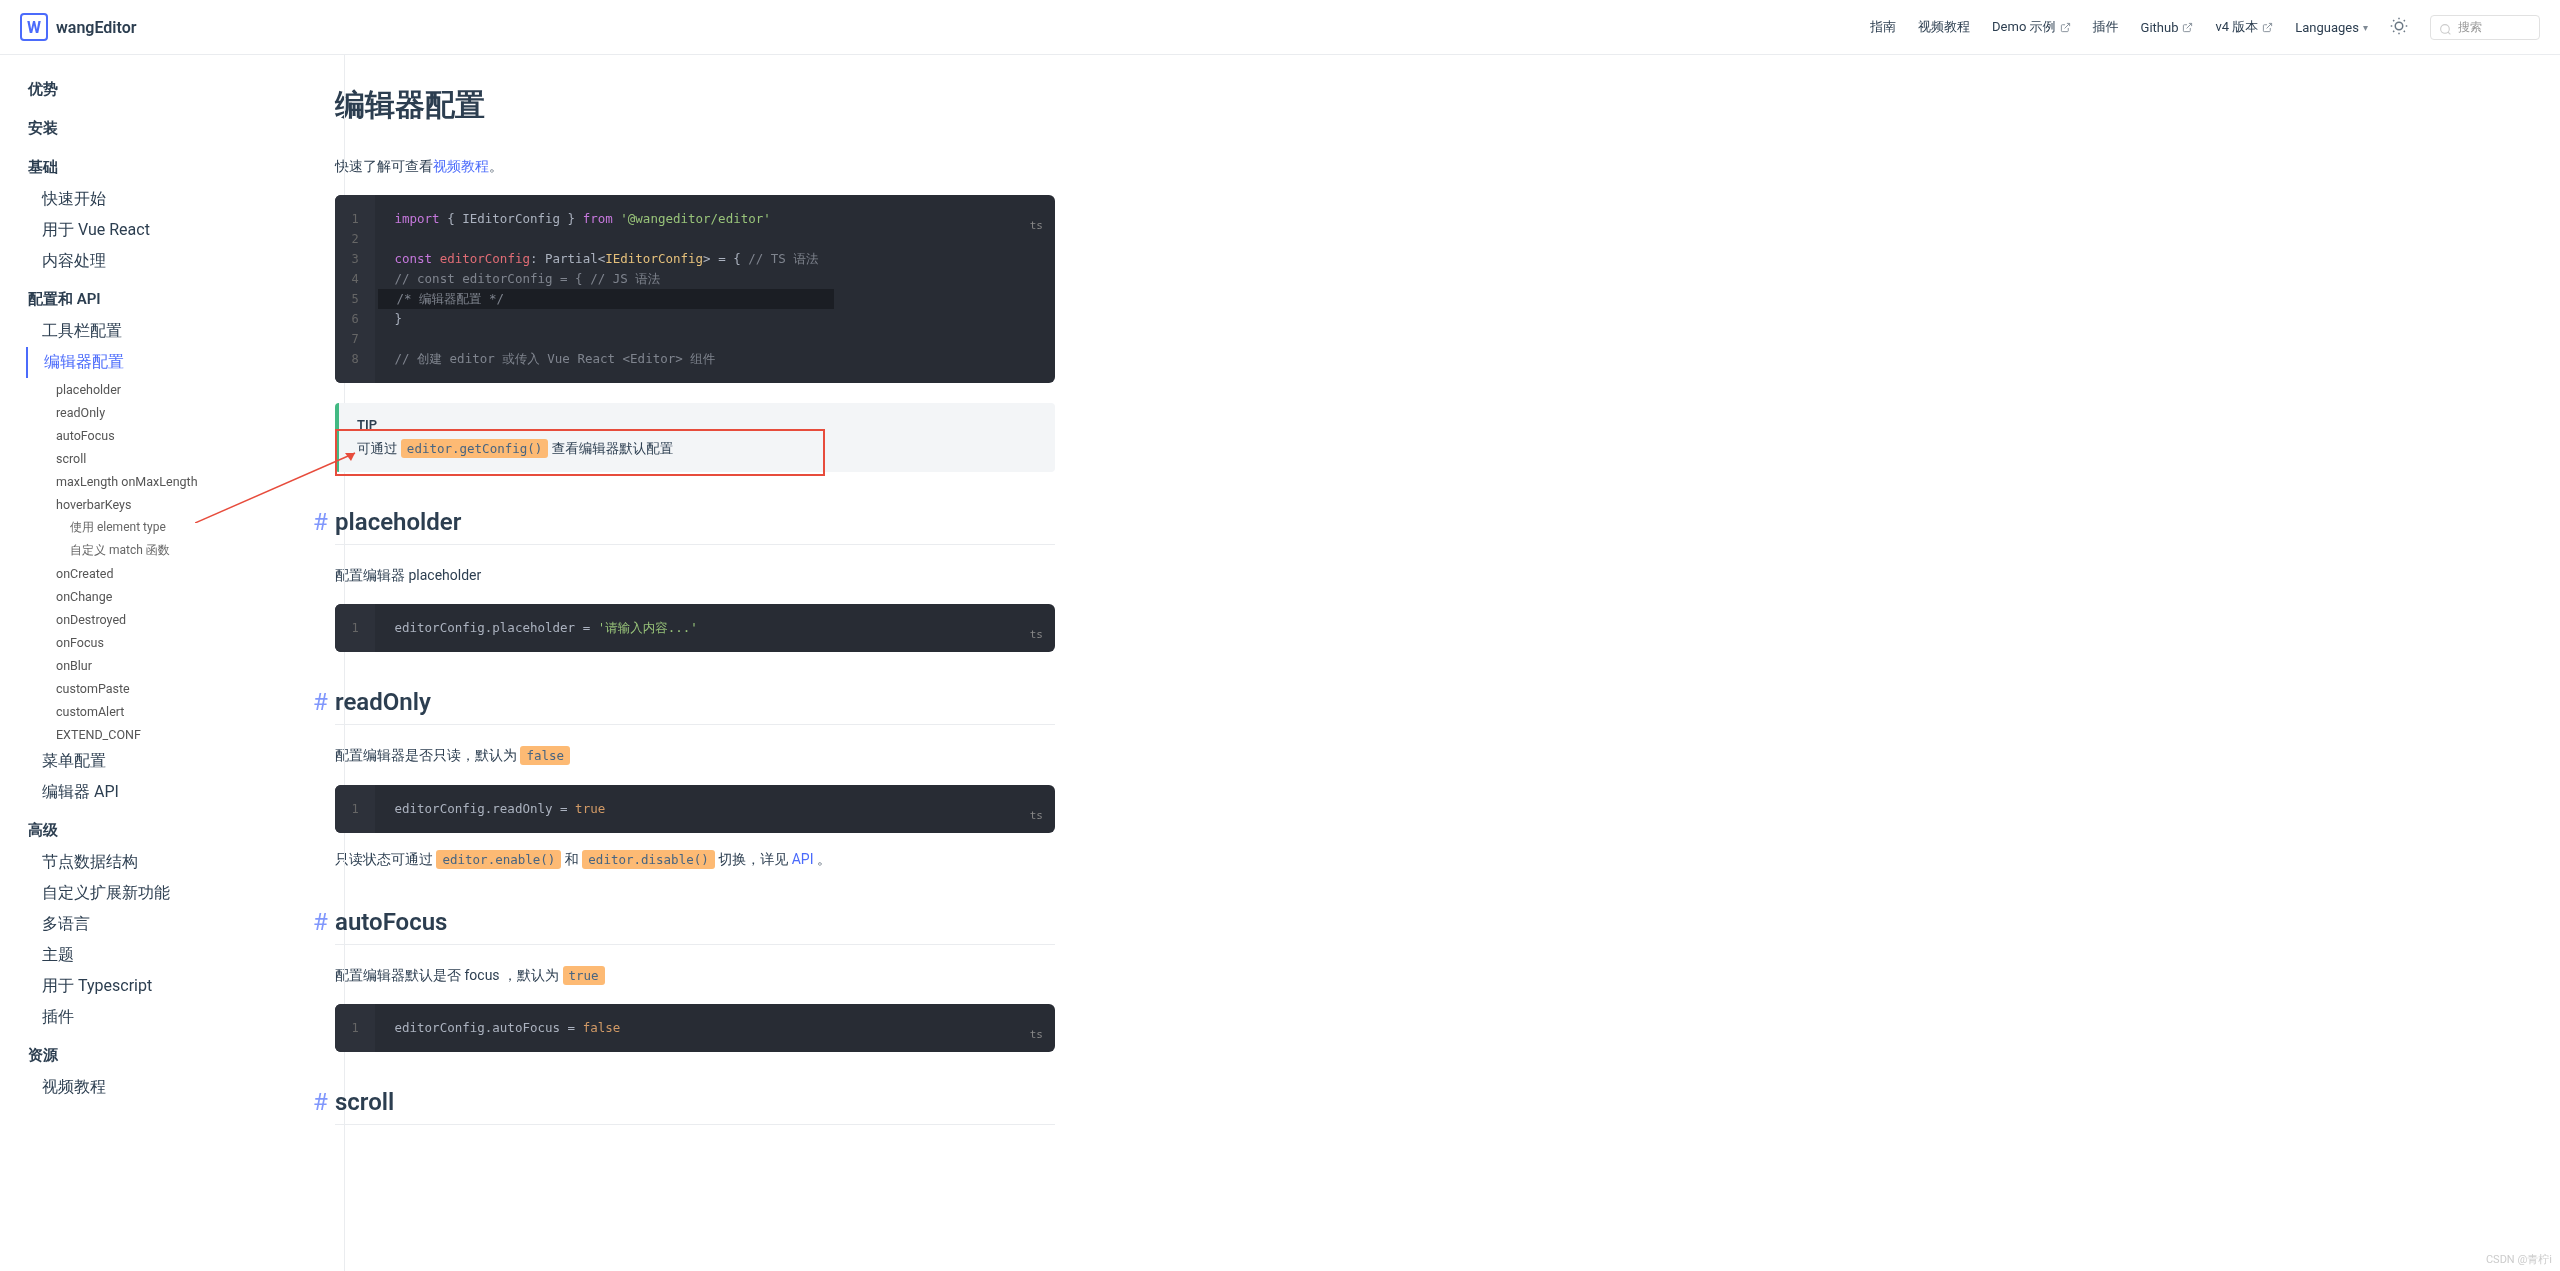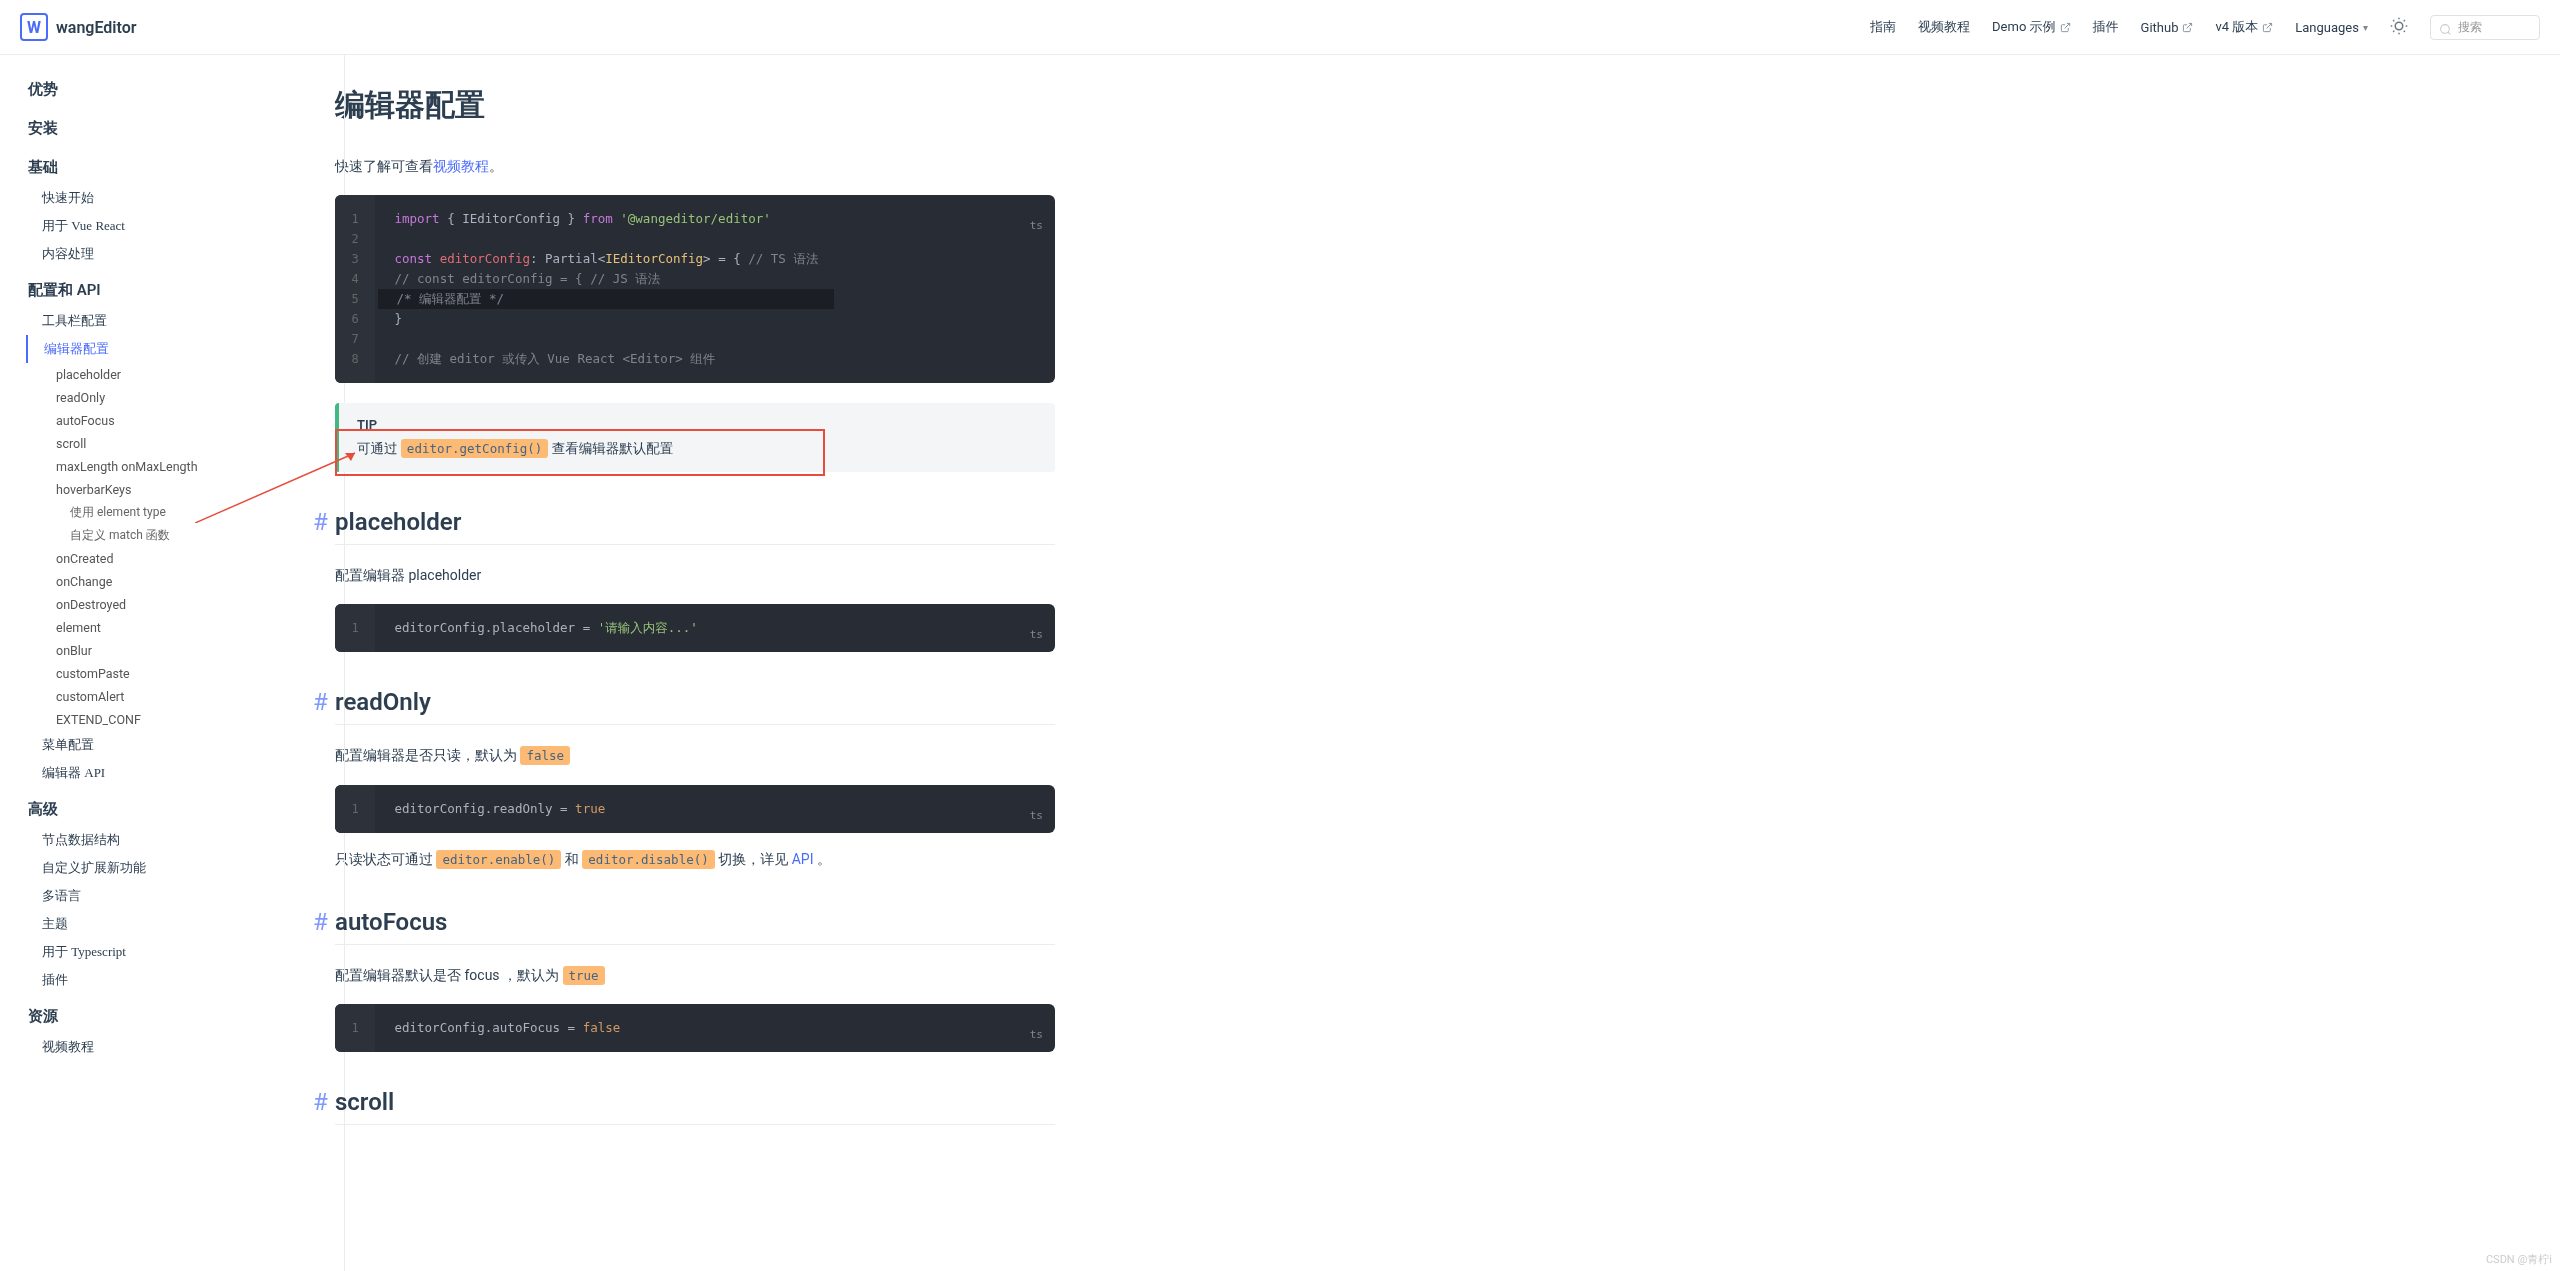--- a/index.html
+++ b/index.html
@@ -19,21 +19,21 @@
 .search-box { display: flex; align-items: flex-end; gap: 6px; border: 1px solid #e1e1e1; border-radius: 4px; padding: 3px 8px; width: 110px; font-size: 12px; color: #999; }
 .search-icon { width: 13px; height: 13px; opacity: 0.5; }
 
 
 .page { padding-top: 55px; display: flex; }
 .sidebar { width: 345px; height: calc(100vh - 55px); overflow-y: auto; border-right: 1px solid #eaecef; padding: 18px 0 18px 28px; position: fixed; }
 .sidebar::-webkit-scrollbar { width: 8px; }
 .sidebar::-webkit-scrollbar-thumb { background: #ccc; border-radius: 4px; }
 .sb-group { margin-bottom: 6px; }
 .sb-title { font-weight: 600; font-size: 15px; padding: 7px 0; color: #2c3e50; cursor: pointer; }
-.sb-item { padding: 5px 0 5px 14px; font-size: 13px; color: #2c3e50; cursor: pointer; display: block; font-family: Liberation Serif, serif; }
+.sb-item { padding: 5px 0 5px 14px; font-size: 16px; color: #2c3e50; cursor: pointer; display: block; }
 .sb-sub { padding: 4px 0 4px 28px; font-size: 12.5px; color: #555; cursor: pointer; display: block; }
 .sb-sub2 { padding: 3px 0 3px 42px; font-size: 12px; color: #666; cursor: pointer; display: block; }
 .sb-active { color: #4b6bfb !important; border-left: 2px solid #4b6bfb; margin-left: -2px; padding-left: 16px; }
 @media (min-width: 1400px) { .content { margin-left: 295px; padding-left: 0; width: 760px; margin: 0 auto; position: relative; left: -120px; } }
 .main-wrap { margin-left: 295px; display: flex; justify-content: center; padding: 30px 40px 80px; }
 .article { width: 720px; max-width: 720px; }
 
 h1.page-title { font-size: 30px; font-weight: 600; margin-bottom: 28px; }
 h2.section { font-size: 24px; font-weight: 600; margin: 36px 0 18px; padding-bottom: 8px; border-bottom: 1px solid #eaecef; position: relative; }
 h2.section .hash { position: absolute; left: -22px; color: #4b6bfb; opacity: 0.7; font-weight: 400; }
@@ -157,21 +157,21 @@
       <a class="sb-sub">readOnly</a>
       <a class="sb-sub">autoFocus</a>
       <a class="sb-sub">scroll</a>
       <a class="sb-sub">maxLength onMaxLength</a>
       <a class="sb-sub">hoverbarKeys</a>
       <a class="sb-sub2">使用 element type</a>
       <a class="sb-sub2">自定义 match 函数</a>
       <a class="sb-sub">onCreated</a>
       <a class="sb-sub">onChange</a>
       <a class="sb-sub">onDestroyed</a>
-      <a class="sb-sub">element</a>
+      <a class="sb-sub">onFocus</a>
       <a class="sb-sub">onBlur</a>
       <a class="sb-sub">customPaste</a>
       <a class="sb-sub">customAlert</a>
       <a class="sb-sub">EXTEND_CONF</a>
       <a class="sb-item">菜单配置</a>
       <a class="sb-item">编辑器 API</a>
     </div>
     <div class="sb-group">
       <div class="sb-title">高级</div>
       <a class="sb-item">节点数据结构</a>

